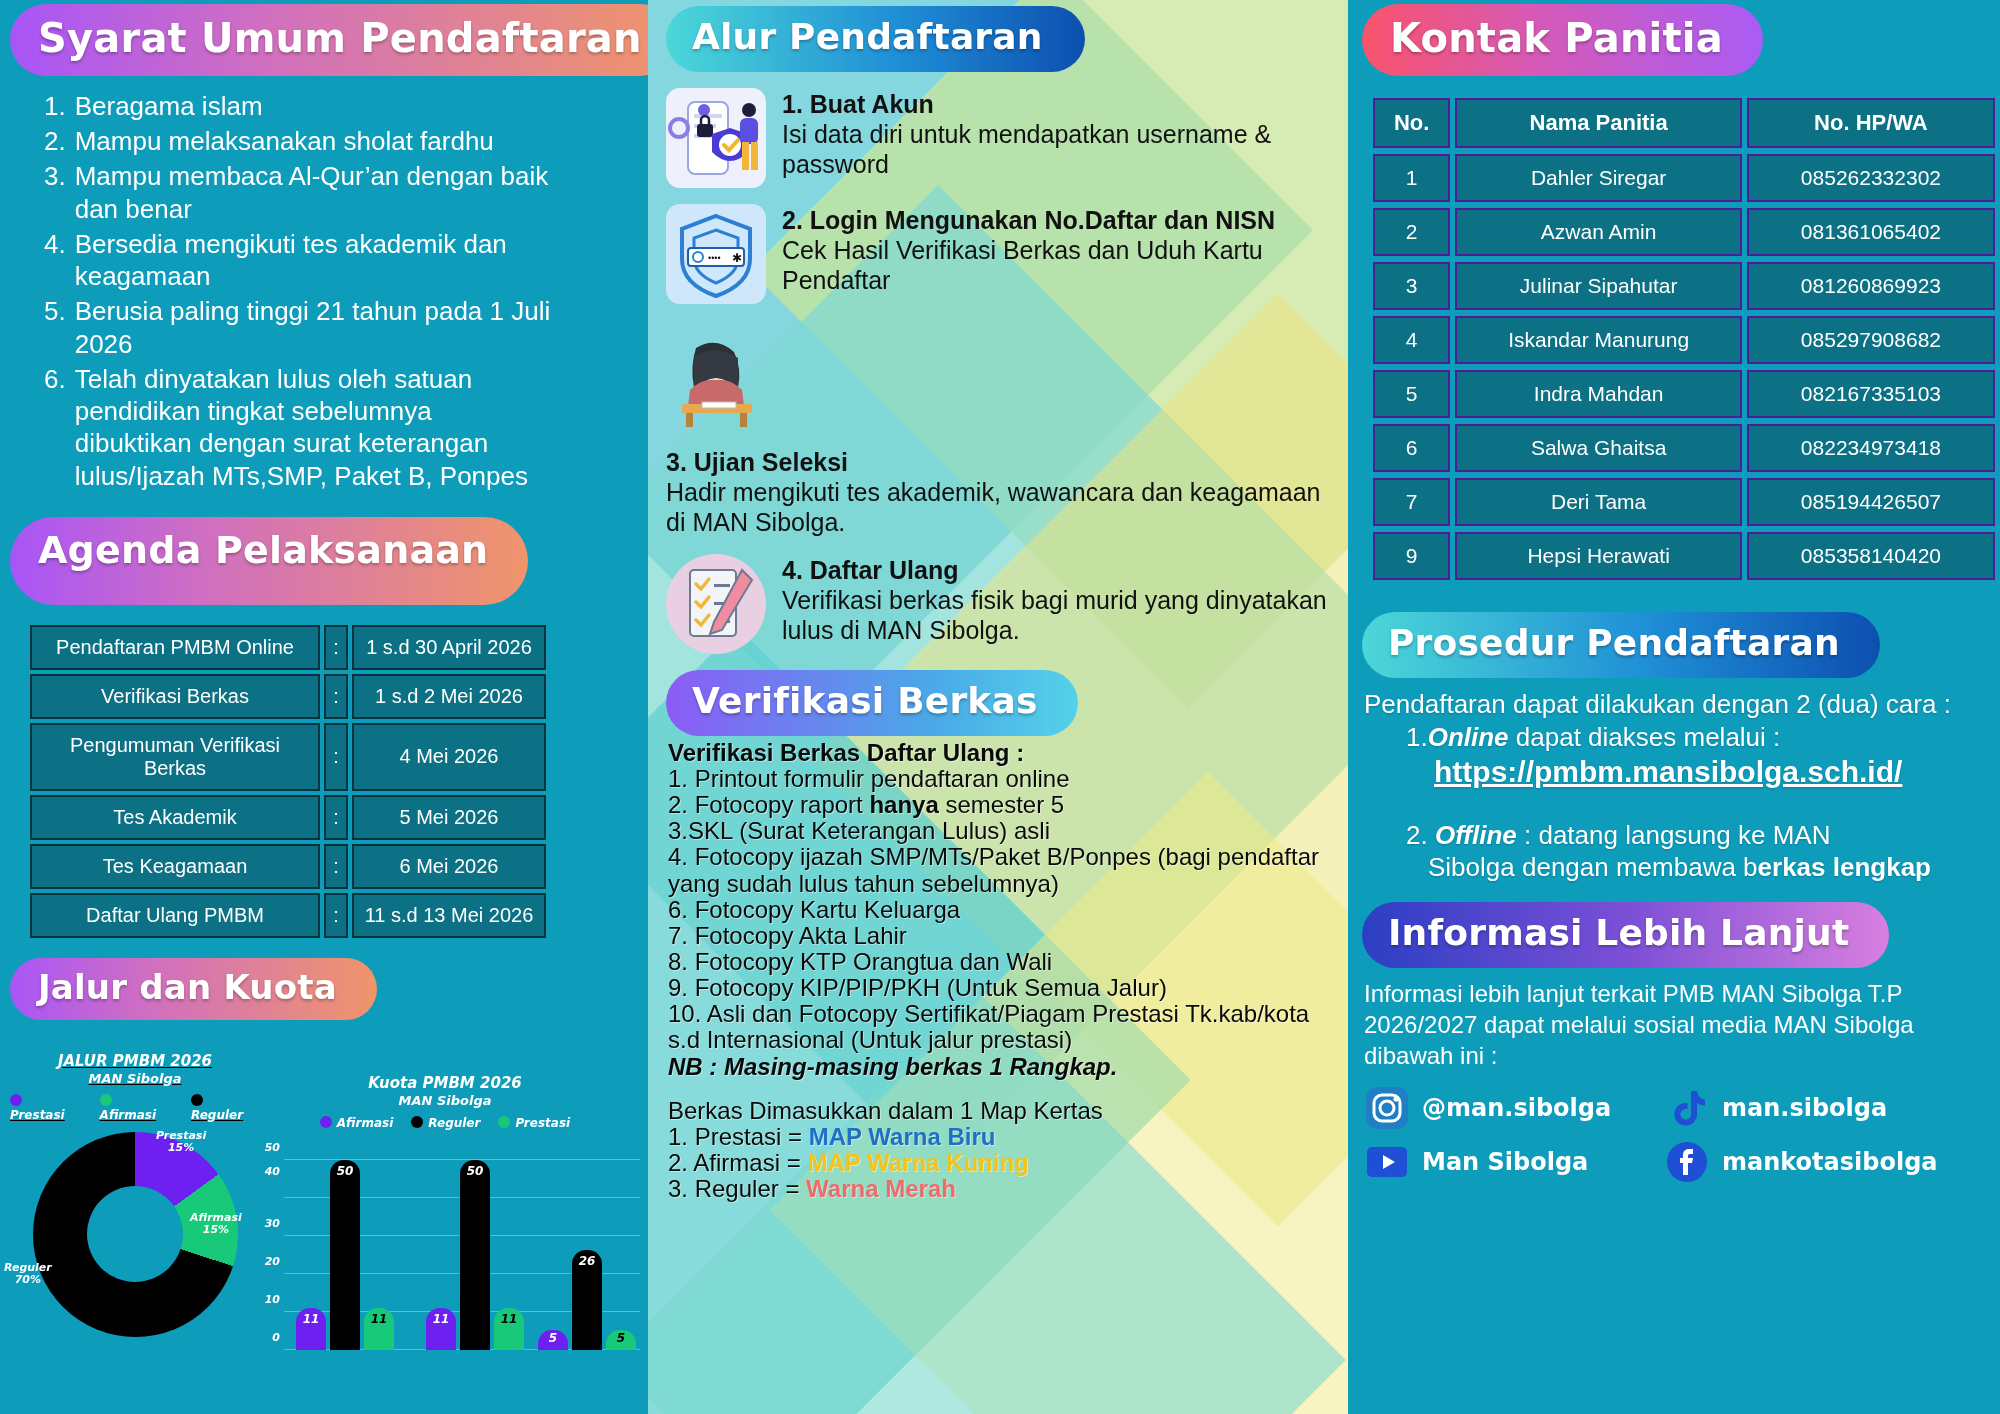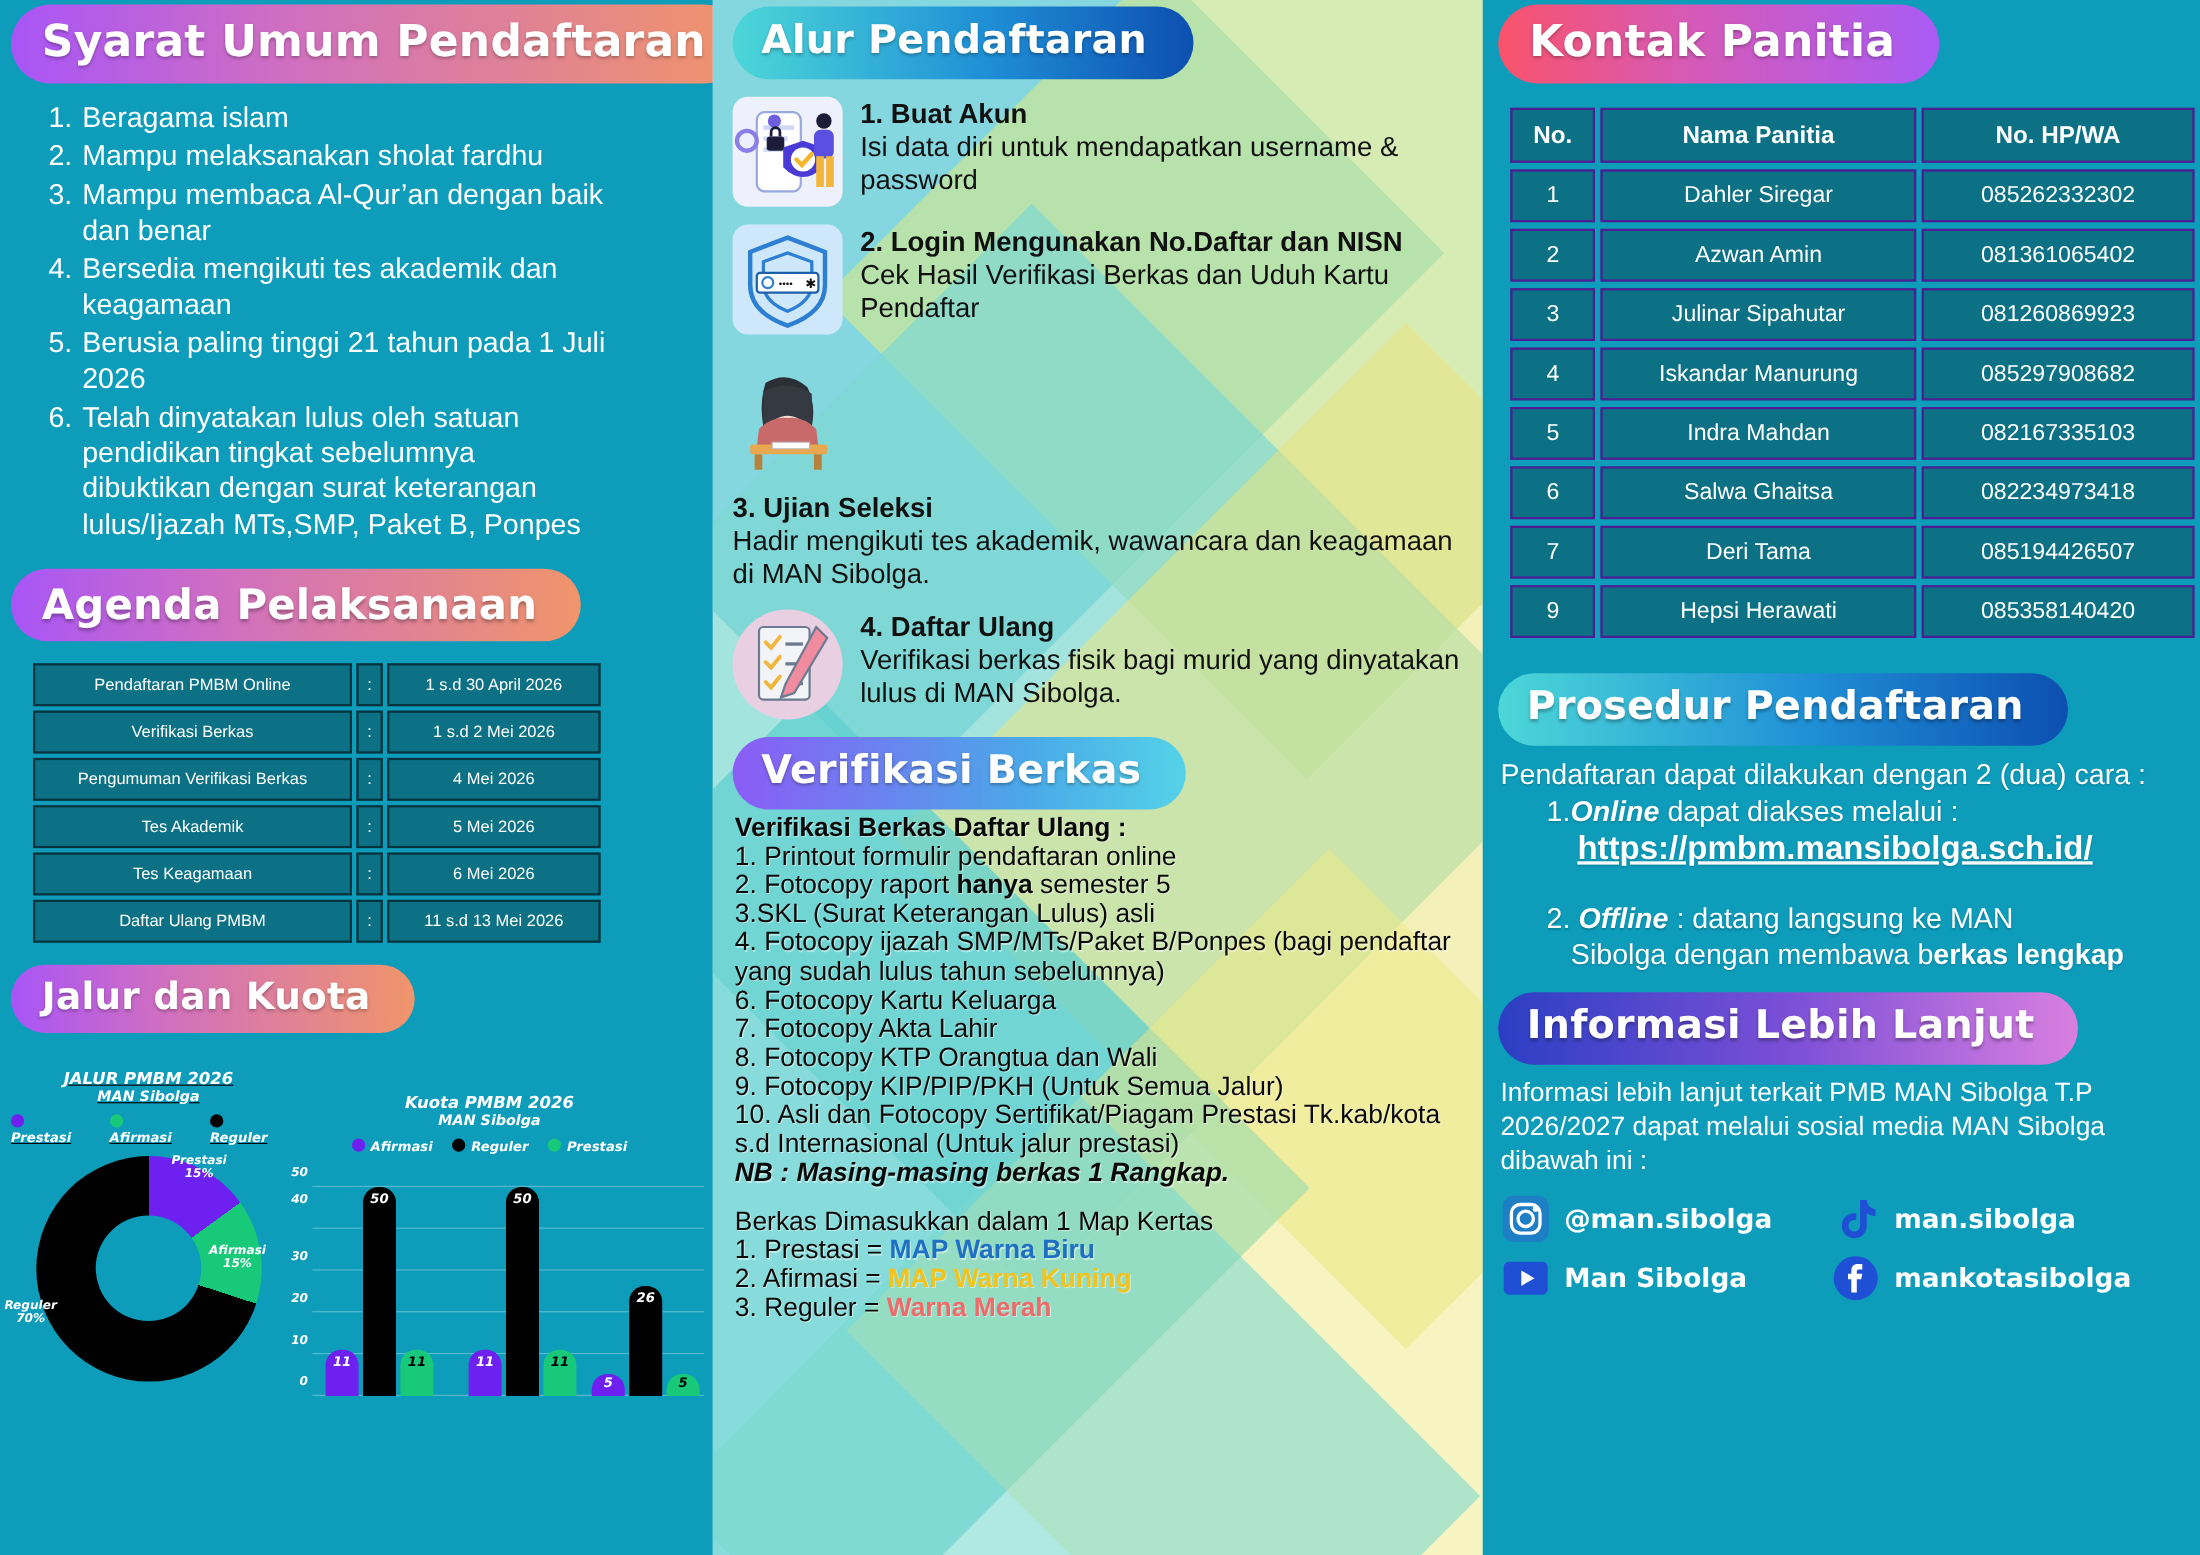--- a/index.html
+++ b/index.html
@@ -50,25 +50,25 @@
   .h-syarat { font-size: 40px; padding: 14px 34px 18px 28px; margin: 4px 0 0 10px; }
   ol.req { list-style: none; margin: 14px 0 0 44px; }
   ol.req li {
     color:#fff; font-size: 26px; line-height: 1.24; margin-bottom: 3px;
     display: flex; gap: 9px;
     font-family: "Liberation Sans", sans-serif;
   }
   ol.req li .num { flex: 0 0 auto; }
   ol.req li .txt { flex: 1 1 auto; max-width: 480px; }
 
-  .h-agenda { font-size: 38px; padding: 14px 40px 14px 28px; margin: 22px 0 0 10px; }
+  .h-agenda { font-size: 38px; padding: 14px 40px 36px 28px; margin: 22px 0 0 10px; }
   table.agenda { margin: 16px 0 0 26px; border-collapse: separate; border-spacing: 4px 4px; }
   table.agenda td {
     background: #0c7184; border: 2px solid #06343e; color: #fff;
-    font-size: 15px; text-align: center; padding: 9px 6px; height: 34px;
+    font-size: 20px; text-align: center; padding: 9px 6px; height: 34px;
   }
   table.agenda td.lbl  { width: 290px; }
   table.agenda td.col  { width: 24px; }
   table.agenda td.date { width: 194px; }
 
   .h-jalur { font-size: 34px; padding: 12px 40px 16px 28px; margin: 16px 0 0 10px; }
 
   
   .charts { position: relative; height: 370px; margin-top: 6px; }
   .chart-title { color: #fff; font-style: italic; font-weight: 700; text-align: center; font-size: 15px; line-height:1.25; font-family:"DejaVu Sans",sans-serif;}

